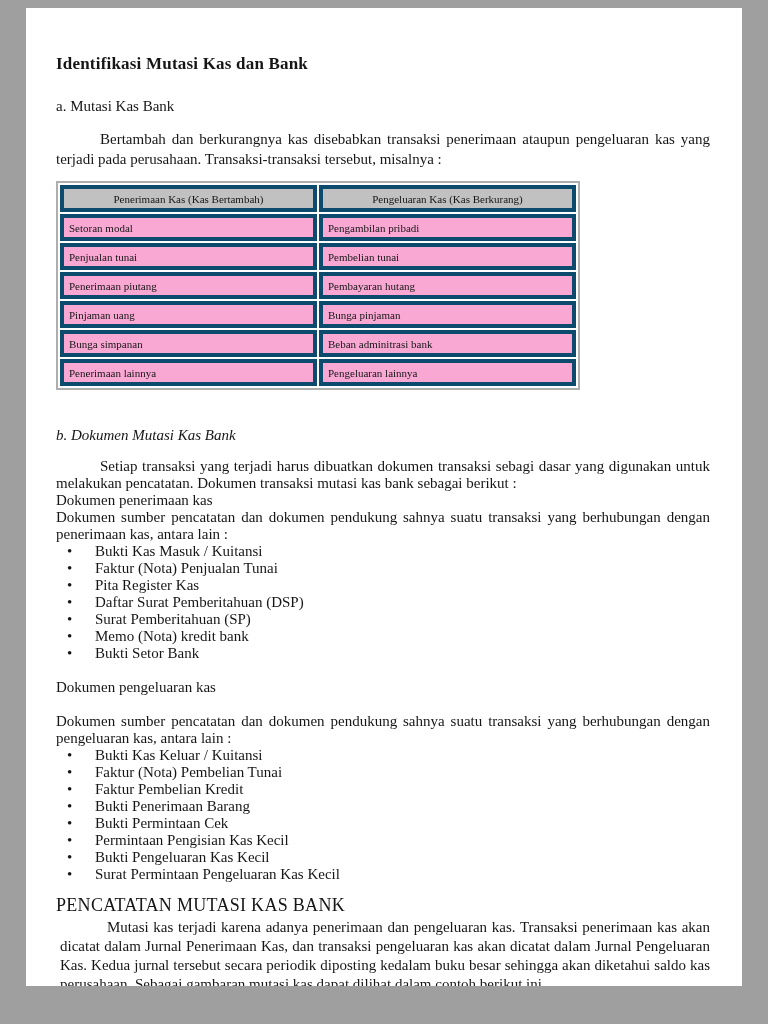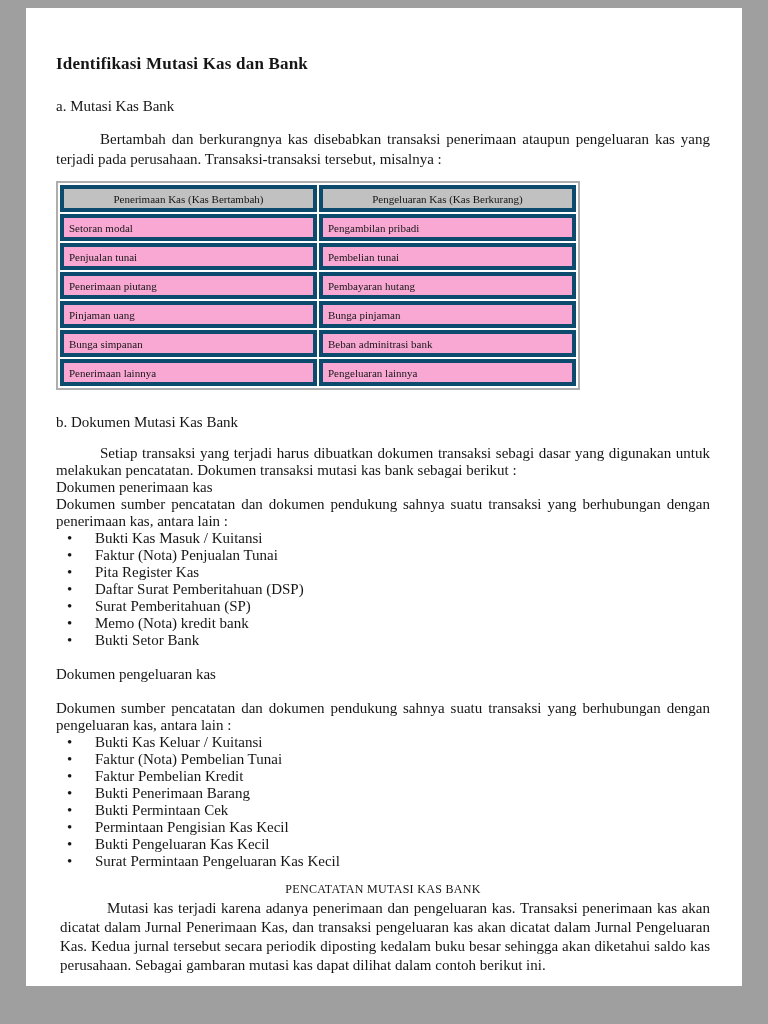--- a/index.html
+++ b/index.html
@@ -30,30 +30,30 @@
     background: #ffffff;
   }
   table.kas-table th, table.kas-table td {
     border: 4px solid #0c4a6e;
     font-size: 11px; font-weight: normal;
     height: 17px; width: 50%;
   }
   table.kas-table th { background: #c1c1c1; text-align: center; padding: 1px 2px; }
   table.kas-table td { background: #f9a8d4; text-align: left; padding: 1px 5px; }
 
-  .after-table { margin-top: 24px; }
+  .after-table { margin-top: 37px; font-style: italic; }
   .tight { font-size: 15px; line-height: 17px; }
   .tight p { margin: 0; text-align: justify; }
 
   ul.doc-list { list-style: none; margin: 0; padding: 0; font-size: 15px; line-height: 17px; }
   ul.doc-list li { position: relative; padding-left: 39px; }
   ul.doc-list li .bullet { position: absolute; left: 11px; top: 0; }
 
   .blank { height: 17px; }
-  .center-heading { text-align: center; font-size: 12px; font-weight: normal; margin: 12px 0 0 0; letter-spacing: .3px; }
+  .center-heading { font-size: 18px; font-weight: normal; margin: 12px 0 0 0; letter-spacing: .3px; }
   .closing { font-size: 15px; line-height: 19px; text-align: justify; margin: 2px 0 0 4px; text-indent: 47px; }
 </style>
 </head>
 <body>
 
 <div class="page">
 
   <h1 class="doc-title">Identifikasi Mutasi Kas dan Bank</h1>
 
   <div class="sec-heading">a. Mutasi Kas Bank</div>

